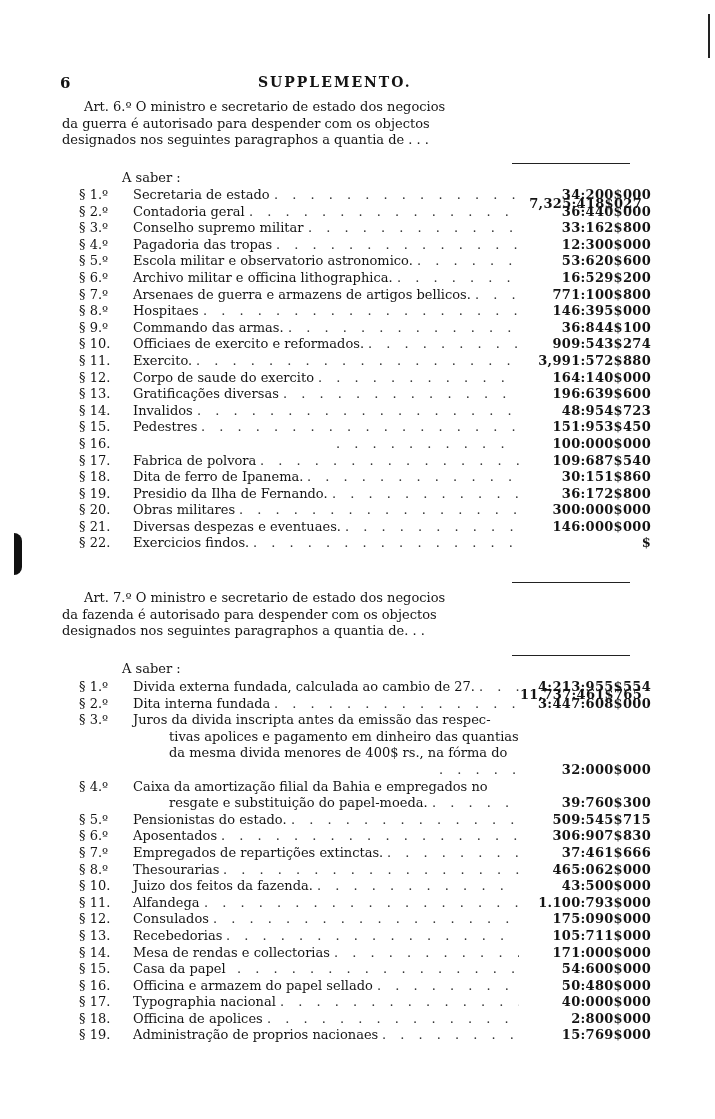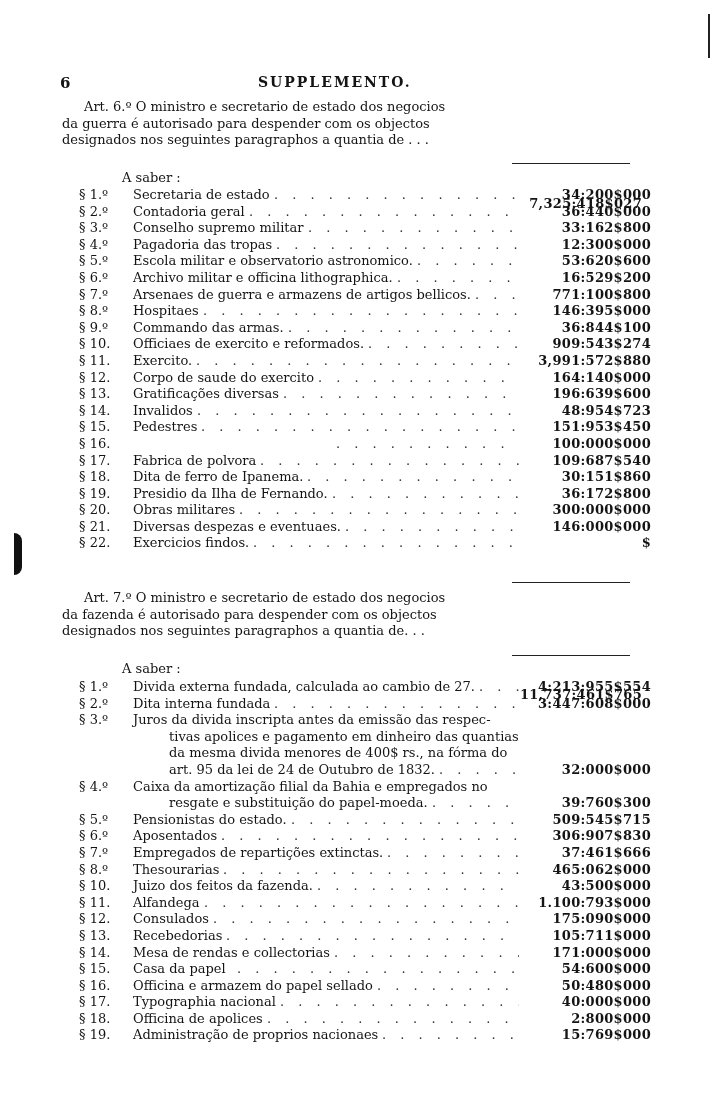--- a/index.html
+++ b/index.html
@@ -211,21 +211,20 @@
         <span class="sec">§ 3.º</span>
         <span class="label">Juros da divida inscripta antes da emissão das respec-</span>
       </div>
       <div class="item cont">
         <span class="label">tivas apolices e pagamento em dinheiro das quantias</span>
       </div>
       <div class="item cont">
         <span class="label">da mesma divida menores de 400$ rs., na fórma do</span>
       </div>
       <div class="item cont">
-        <span class="label">art. 95 da lei de 24 de Outubro de 1832.</span>
         <span class="val">32:000$000</span>
         <span style="position: absolute; top: 0px; letter-spacing: 5px; color: rgb(51, 51, 51); overflow: hidden; white-space: nowrap; left: 360px; width: 80px;"> . . . . . . . . . . . . . . . . . . . . . . . . . . . . . . . . . . . .</span>
       </div>
       <div class="item">
         <span class="sec">§ 4.º</span>
         <span class="label">Caixa da amortização filial da Bahia e empregados no</span>
       </div>
       <div class="item cont">
         <span class="label">resgate e substituição do papel-moeda.</span>
         <span class="val">39:760$300</span>

